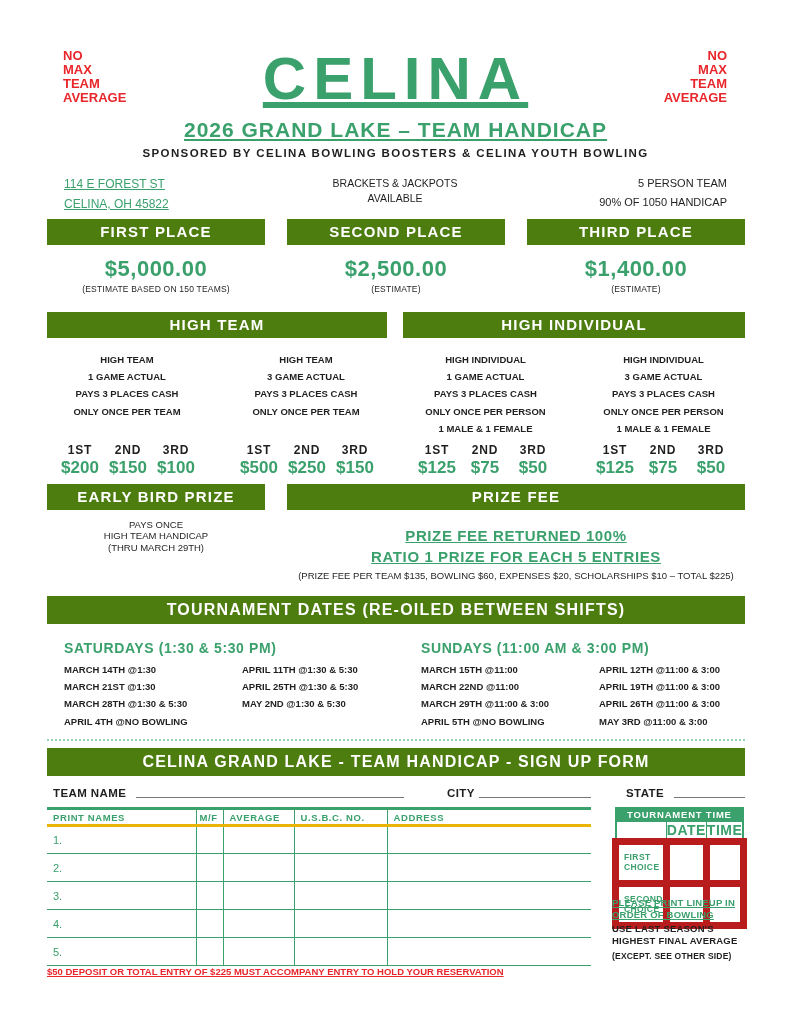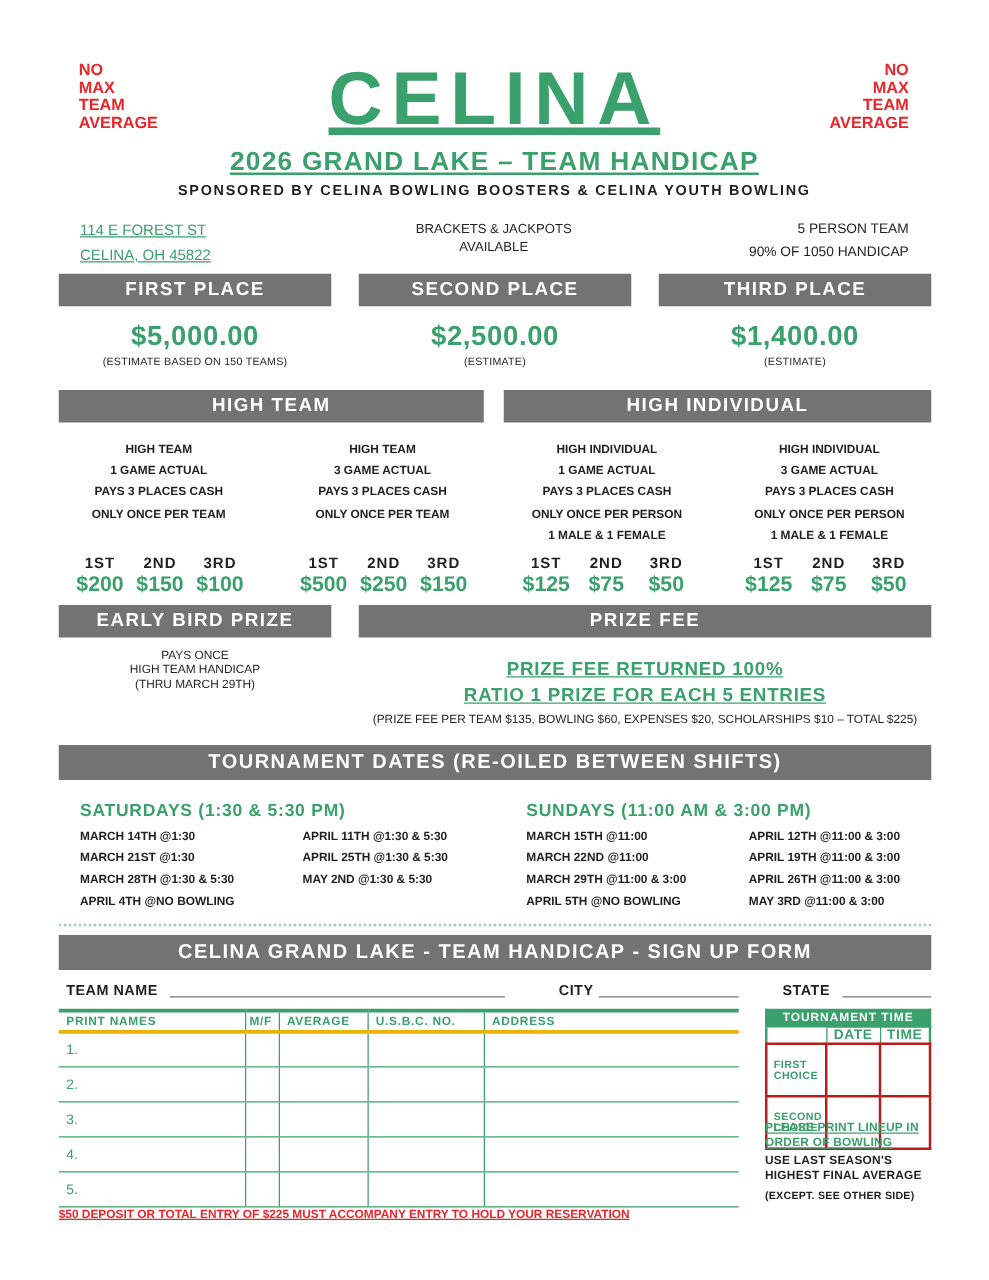--- a/index.html
+++ b/index.html
@@ -1,21 +1,21 @@
 <!DOCTYPE html>
 <html><head>
 <meta charset="utf-8">
 <style>
   * { box-sizing: border-box; margin: 0; padding: 0; }
   html, body { width: 791px; height: 1024px; background: #ffffff; overflow: hidden; }
   body { font-family: "Liberation Sans", sans-serif; color: #1f1f1f; position: relative; }
   .abs { position: absolute; }
   .green { color: #3aa06c; text-decoration: underline; }
   .red { color: #e8262b; }
-  .bar { position: absolute; background: #737373; color: #ffffff; font-weight: bold;
+  .bar { position: absolute; background: #4d7c0f; color: #ffffff; font-weight: bold;
          text-align: center; letter-spacing: 1.2px; font-size: 15px; line-height: 26px; height: 26px; }
   .corner { font-size: 13px; font-weight: bold; line-height: 14px; color: #e8262b; }
   .center { text-align: center; }
   .small { font-size: 10px; font-weight: bold; letter-spacing: 0.2px; }
   .money { font-size: 22px; font-weight: bold; color: #3aa06c; letter-spacing: 0.5px; }
   .info-col { position: absolute; text-align: center; font-size: 9.5px; font-weight: bold; line-height: 17.2px; }
   .places { position: absolute; display: flex; }
   .place { width: 48px; text-align: center; }
   .place .pl { font-size: 12px; font-weight: bold; letter-spacing: 0.8px; color: #1f1f1f; }
   .place .pv { font-size: 17px; font-weight: bold; color: #3aa06c; margin-top: 1px; }
@@ -23,22 +23,22 @@
   .day-head { position: absolute; font-size: 14px; font-weight: bold; color: #3aa06c; letter-spacing: 0.6px; }
   .field-label { position: absolute; font-size: 11.5px; font-weight: bold; letter-spacing: 0.4px; }
   .field-line { position: absolute; border-bottom: 1px solid #777; height: 1px; }
   table.signup { position: absolute; left: 47px; top: 807px; width: 544px; border-collapse: collapse; }
   table.signup th { font-size: 9.5px; font-weight: bold; color: #3aa06c; text-align: left; padding: 0 6px;
                     height: 17px; letter-spacing: 0.6px; border-top: 3px solid #3aa06c; border-bottom: 3px solid #eab308; }
   table.signup td { height: 28px; border-bottom: 1px solid #3aa06c; font-size: 11px; color: #3aa06c; padding: 0 6px; }
   table.signup th + th, table.signup td + td { border-left: 1px solid #3aa06c; }
   table.tt { position: absolute; left: 612px; top: 807px; width: 133px; border-collapse: collapse; border: 2px solid #3aa06c; }
   table.tt th.ttitle { background: #3aa06c; color: #fff; font-size: 9.5px; font-weight: bold; letter-spacing: 0.8px; height: 12px; line-height: 12px; }
-  table.tt th.sub { font-size: 11px; font-weight: bold; color: #3aa06c; height: 13px; border: 1px solid #3aa06c; letter-spacing: 0.5px; }
-  table.tt td { border: 2px solid #b91c1c; height: 42px; font-size: 8.5px; font-weight: bold; color: #3aa06c; line-height: 9.5px; padding-left: 5px; letter-spacing: 0.4px; margin-left: 32px; }
+  table.tt th.sub { font-size: 14px; font-weight: bold; color: #3aa06c; height: 13px; border: 1px solid #3aa06c; letter-spacing: 0.5px; }
+  table.tt td { border: 7px solid #b91c1c; height: 42px; font-size: 8.5px; font-weight: bold; color: #3aa06c; line-height: 9.5px; padding-left: 5px; letter-spacing: 0.4px; margin-left: 32px; }
   .note { position: absolute; font-size: 9.5px; font-weight: bold; line-height: 11.5px; letter-spacing: 0.2px; }
   .dotted { position: absolute; left: 47px; top: 739px; width: 698px; border-top: 2px dotted #9bd0b3; }
 </style>
 </head>
 <body>
 
 <div class="abs corner" style="left:63px; top:49px;">
   <div>NO</div>
   <div>MAX</div>
   <div>TEAM</div>

